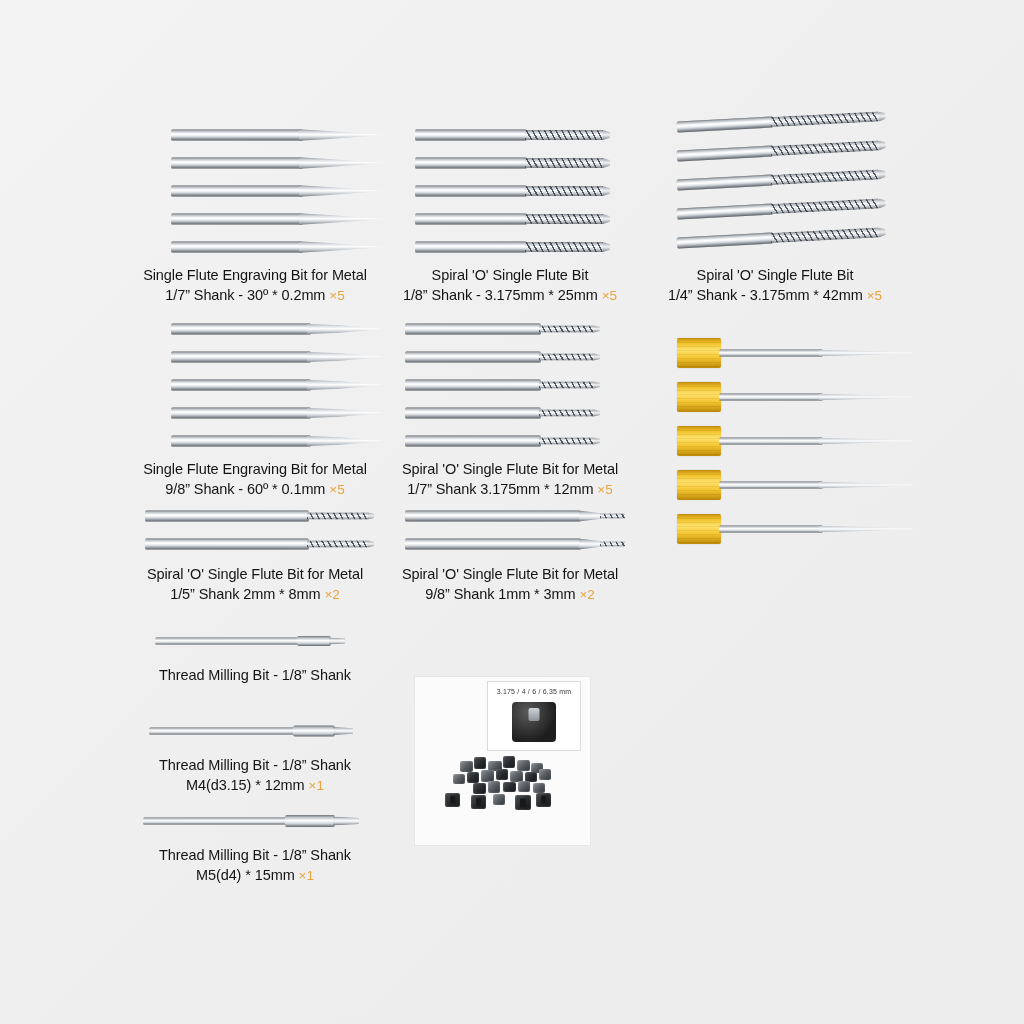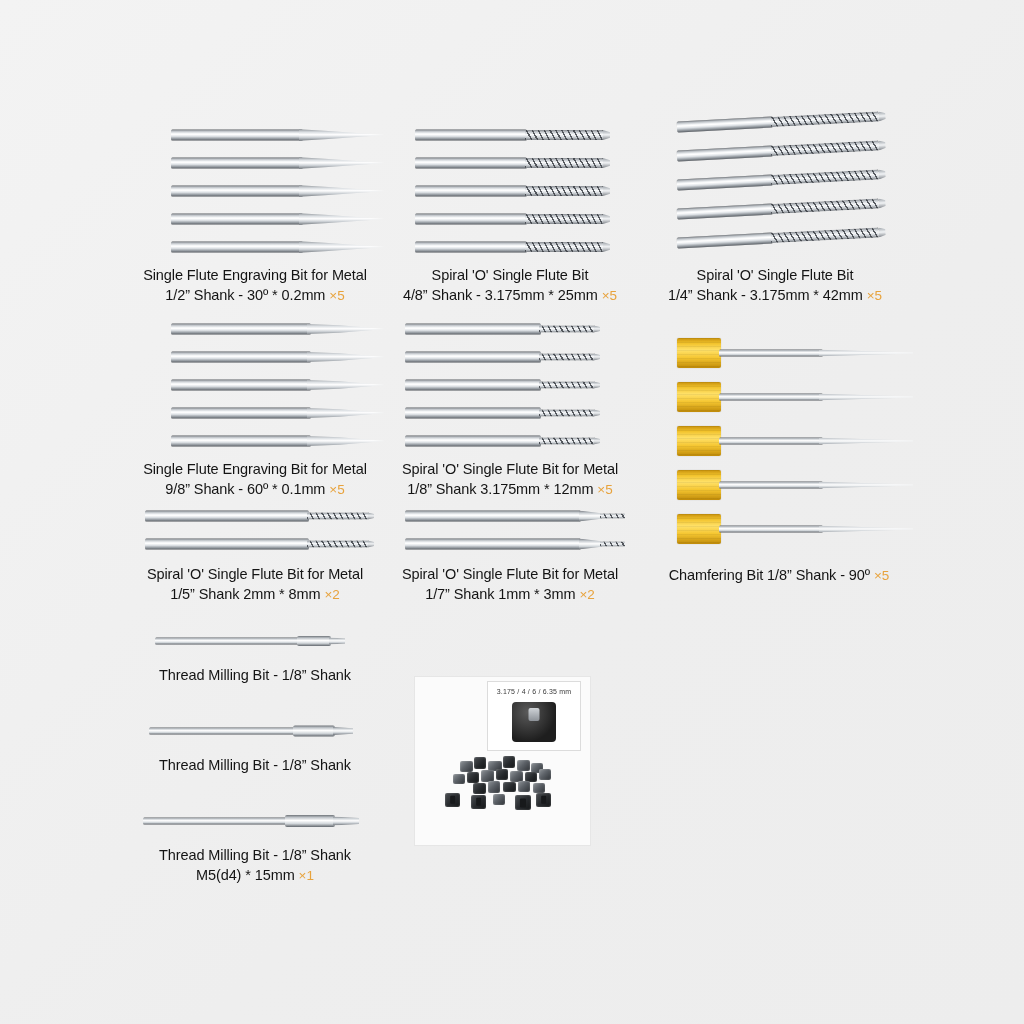--- a/index.html
+++ b/index.html
@@ -271,21 +271,21 @@
         <div class="spear steep" style="left:128px;width:86px;"></div>
       </div>
       <div class="bitrow" style="position:absolute;left:46px;top:116px;width:214px;">
         <div class="shank" style="left:0;width:132px;"></div>
         <div class="spear steep" style="left:128px;width:86px;"></div>
       </div>
     </div>
     <div class="caption" style="margin-top:12px;">
       <span>Single Flute Engraving Bit for Metal</span>
       <span class="line2">
-        <span>1/2” Shank - 30º * 0.2mm</span>
+        <span>1/7” Shank - 30º * 0.2mm</span>
         <span class="qty">×5</span>
       </span>
     </div>
   </div>
 
   <div class="cell" style="left:385px; top:124px; width:250px;">
     <div style="position:relative;height:130px;">
       <div class="bitrow" style="position:absolute;left:30px;top:4px;width:195px;">
         <div class="shank" style="left:0;width:112px;"></div>
         <div class="flute" style="left:110px;width:78px;"></div>
@@ -308,21 +308,21 @@
       </div>
       <div class="bitrow" style="position:absolute;left:30px;top:116px;width:195px;">
         <div class="shank" style="left:0;width:112px;"></div>
         <div class="flute" style="left:110px;width:78px;"></div>
         <div class="flute-tip" style="left:188px;"></div>
       </div>
     </div>
     <div class="caption" style="margin-top:12px;">
       <span>Spiral 'O' Single Flute Bit</span>
       <span class="line2">
-        <span>4/8” Shank - 3.175mm * 25mm</span>
+        <span>1/8” Shank - 3.175mm * 25mm</span>
         <span class="qty">×5</span>
       </span>
     </div>
   </div>
 
   <div class="cell" style="left:645px; top:118px; width:260px;">
     <div style="position:relative;height:136px;">
       <div class="bitrow" style="position:absolute;left:32px;top:2px;width:210px;transform:rotate(-3deg);transform-origin:left center;">
         <div class="shank" style="left:0;width:96px;"></div>
         <div class="flute" style="left:94px;width:108px;"></div>
@@ -414,21 +414,21 @@
       </div>
       <div class="bitrow" style="position:absolute;left:20px;top:116px;width:200px;">
         <div class="shank" style="left:0;width:136px;"></div>
         <div class="flute small" style="left:134px;width:56px;"></div>
         <div class="flute-tip" style="left:189px;height:7px;width:6px;"></div>
       </div>
     </div>
     <div class="caption" style="margin-top:12px;">
       <span>Spiral 'O' Single Flute Bit for Metal</span>
       <span class="line2">
-        <span>1/8” Shank  3.175mm * 12mm</span>
+        <span>1/7” Shank  3.175mm * 12mm</span>
         <span class="qty">×5</span>
       </span>
     </div>
   </div>
 
   <div class="cell" style="left:645px; top:330px; width:268px;">
     <div style="position:relative;height:226px;">
       <div class="bitrow" style="position:absolute;left:32px;top:6px;width:236px;height:34px;">
         <div class="yellow-body" style="left:0;width:44px;"></div>
         <div class="shank thin" style="left:42px;width:104px;"></div>
@@ -448,24 +448,20 @@
         <div class="yellow-body" style="left:0;width:44px;"></div>
         <div class="shank thin" style="left:42px;width:104px;"></div>
         <div class="chamfer-point" style="left:142px;width:94px;"></div>
       </div>
       <div class="bitrow" style="position:absolute;left:32px;top:182px;width:236px;height:34px;">
         <div class="yellow-body" style="left:0;width:44px;"></div>
         <div class="shank thin" style="left:42px;width:104px;"></div>
         <div class="chamfer-point" style="left:142px;width:94px;"></div>
       </div>
     </div>
-    <div class="caption" style="margin-top:10px;">
-      <span>Chamfering Bit  1/8” Shank - 90º</span>
-      <span class="qty">×5</span>
-    </div>
   </div>
 
   <div class="cell" style="left:125px; top:505px; width:260px;">
     <div style="position:relative;height:48px;">
       <div class="bitrow" style="position:absolute;left:20px;top:4px;width:230px;">
         <div class="shank" style="left:0;width:164px;"></div>
         <div class="flute small" style="left:162px;width:62px;"></div>
         <div class="flute-tip" style="left:223px;height:7px;width:6px;"></div>
       </div>
       <div class="bitrow" style="position:absolute;left:20px;top:32px;width:230px;">
@@ -492,21 +488,21 @@
       </div>
       <div class="bitrow" style="position:absolute;left:20px;top:32px;width:220px;">
         <div class="shank" style="left:0;width:176px;"></div>
         <div class="taper" style="left:174px;width:22px;"></div>
         <div class="flute tiny" style="left:195px;width:25px;"></div>
       </div>
     </div>
     <div class="caption" style="margin-top:12px;">
       <span>Spiral 'O' Single Flute Bit for Metal</span>
       <span class="line2">
-        <span>1/7” Shank  1mm * 3mm</span>
+        <span>9/8” Shank  1mm * 3mm</span>
         <span class="qty">×2</span>
       </span>
     </div>
   </div>
 
   <div class="cell" style="left:125px; top:630px; width:260px;">
     <div style="position:relative;height:24px;">
       <div class="bitrow" style="position:absolute;left:30px;top:4px;width:190px;">
         <div class="shank thin" style="left:0;width:146px;"></div>
         <div class="thread-body" style="left:142px;width:34px;height:10px;"></div>
@@ -521,20 +517,24 @@
   <div class="cell" style="left:125px; top:720px; width:260px;">
     <div style="position:relative;height:24px;">
       <div class="bitrow" style="position:absolute;left:24px;top:4px;width:204px;">
         <div class="shank thin" style="left:0;width:148px;"></div>
         <div class="thread-body" style="left:144px;width:42px;height:11px;"></div>
         <div class="thread-tip" style="left:184px;width:20px;height:8px;"></div>
       </div>
     </div>
     <div class="caption" style="margin-top:12px;">
       <span>Thread Milling Bit - 1/8” Shank</span>
+      <span class="line2">
+        <span>M4(d3.15) * 12mm</span>
+        <span class="qty">×1</span>
+      </span>
     </div>
   </div>
 
   <div class="cell" style="left:125px; top:810px; width:260px;">
     <div style="position:relative;height:24px;">
       <div class="bitrow" style="position:absolute;left:18px;top:4px;width:216px;">
         <div class="shank thin" style="left:0;width:146px;"></div>
         <div class="thread-body" style="left:142px;width:50px;height:12px;"></div>
         <div class="thread-tip" style="left:190px;width:26px;height:9px;"></div>
       </div>

